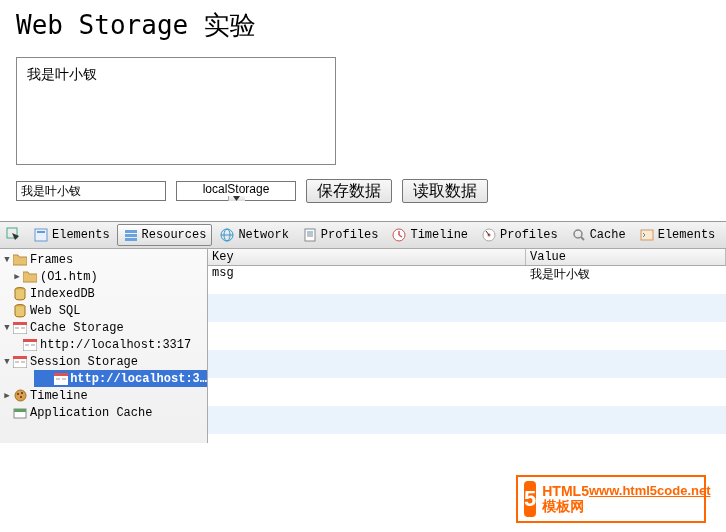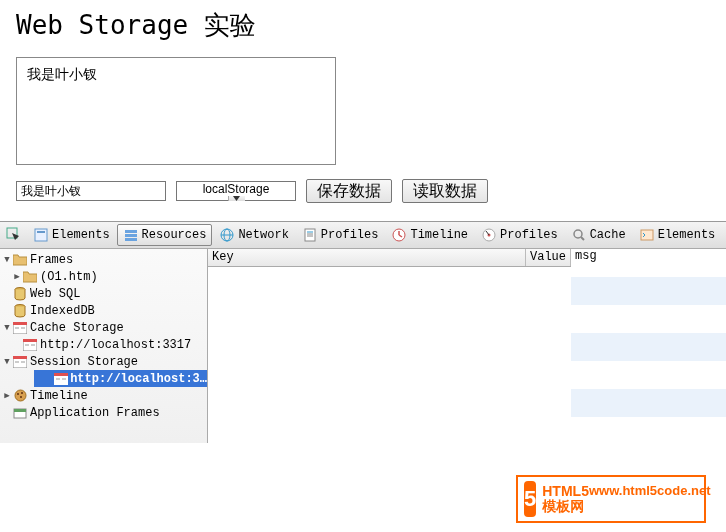--- a/index.html
+++ b/index.html
@@ -21,34 +21,34 @@
 .tool-item.active { border: 1px solid #888; background: linear-gradient(#fff, #e0e0e0); }
 .tool-item .ci { width: 16px; height: 16px; display: flex; align-items: center; justify-content: center; }
 .dev-body { flex: 1; display: flex; border-top: 0; overflow: hidden; }
 .sidebar { width: 208px; background: linear-gradient(#fafafa, #f0f0f0); border-right: 1px solid #aaa; font-family: "Courier New", monospace; font-size: 12px; padding-top: 2px; overflow: hidden; }
 .tree-item { display: flex; align-items: center; height: 17px; padding-left: 2px; white-space: nowrap; cursor: pointer; }
 .tree-item.selected { background: #3875d7; color: #fff; margin-left: 34px; }
 .tree-item.selected * { color: #fff !important; }
 .arrow { width: 10px; display: flex; justify-content: center; font-size: 9px; color: #555; }
 .ticon { width: 16px; height: 14px; display: flex; align-items: center; justify-content: center; margin-right: 2px; }
 .depth1 { padding-left: 12px; }
-.datagrid { flex: 1; display: flex; flex-direction: row; background: #fff; overflow: hidden; }
+.datagrid { flex: 1; display: flex; flex-direction: column; background: #fff; overflow: hidden; }
 .dg-head { display: flex; height: 18px; background: linear-gradient(#f9f9f9, #e8e8e8); border-bottom: 1px solid #aaa; font-family: "Courier New", monospace; font-size: 12px; }
 .dg-head > div { padding: 1px 4px; border-right: 1px solid #bbb; }
 .col-key { width: 318px; }
 .col-val { flex: 1; }
 .dg-rows { flex: 1; font-family: "Courier New", monospace; font-size: 12px; }
 .dg-row { display: flex; height: 28px; }
 .dg-row:nth-child(even) { background: #eaf2fb; }
 .dg-row > div { padding: 0 4px; }
 .watermark { position: absolute; right: 20px; top: 475px; width: 190px; height: 48px; border: 2px solid #f60; background: #fff; display: flex; align-items: center; padding: 3px 6px; gap: 6px; }
 .wm-logo { width: 36px; height: 36px; background: #ff6600; border-radius: 4px; display: flex; align-items: center; justify-content: center; color: #fff; font-weight: bold; font-size: 22px; font-family: Arial; }
 .wm-text { display: flex; flex-direction: row; line-height: 1.1; }
 .wm-text .t1 { color: #ff6600; font-size: 14px; font-weight: bold; }
-.wm-text .t2 { color: #ff6600; font-size: 13px; font-weight: bold; }
+.wm-text .t2 { color: #ff6600; font-size: 13px; font-weight: bold; text-decoration: underline; }
 </style>
 </head>
 <body>
 
 <div class="page-top">
   <h1>Web Storage 实验</h1>
   <div class="display-box">我是叶小钗</div>
   <div class="controls">
     <input class="text-input" value="我是叶小钗" style="">
     <div class="select-wrap">
@@ -173,31 +173,31 @@
         <span>(O1.htm)</span>
       </div>
       <div class="tree-item">
         <span class="arrow"></span>
         <span class="ticon">
             <svg width="12" height="14" viewBox="0 0 12 14">
               <ellipse cx="6" cy="2.5" rx="5" ry="2" fill="#d8b050" stroke="#a07020"></ellipse>
               <path d="M1 2.5 L1 11 A5 2 0 0 0 11 11 L11 2.5" fill="#e8c870" stroke="#a07020"></path>
             </svg>
           </span>
-        <span>Web SQL</span>
+        <span>IndexedDB</span>
       </div>
       <div class="tree-item">
         <span class="arrow"></span>
         <span class="ticon">
             <svg width="12" height="14" viewBox="0 0 12 14">
               <ellipse cx="6" cy="2.5" rx="5" ry="2" fill="#d8b050" stroke="#a07020"></ellipse>
               <path d="M1 2.5 L1 11 A5 2 0 0 0 11 11 L11 2.5" fill="#e8c870" stroke="#a07020"></path>
             </svg>
           </span>
-        <span>IndexedDB</span>
+        <span>Web SQL</span>
       </div>
       <div class="tree-item">
         <span class="arrow">▼</span>
         <span class="ticon">
             <svg width="14" height="12" viewBox="0 0 14 12">
               <rect x="0" y="0" width="14" height="12" fill="#fff" stroke="#888"></rect>
               <rect x="0" y="0" width="14" height="3" fill="#e05050"></rect>
               <rect x="2" y="5" width="4" height="2" fill="#ccc"></rect>
               <rect x="8" y="5" width="4" height="2" fill="#ccc"></rect>
             </svg>
@@ -253,21 +253,21 @@
         <span>Timeline</span>
       </div>
       <div class="tree-item">
         <span class="arrow"></span>
         <span class="ticon">
             <svg width="14" height="12" viewBox="0 0 14 12">
               <rect x="1" y="2" width="12" height="9" fill="#fff" stroke="#888"></rect>
               <rect x="1" y="2" width="12" height="3" fill="#60a060"></rect>
             </svg>
           </span>
-        <span>Application Frames</span>
+        <span>Application Cache</span>
       </div>
     </div>
 
     <div class="datagrid">
       <div class="dg-head">
         <div class="col-key">Key</div>
         <div class="col-val">Value</div>
       </div>
       <div class="dg-rows">
         <div class="dg-row">

